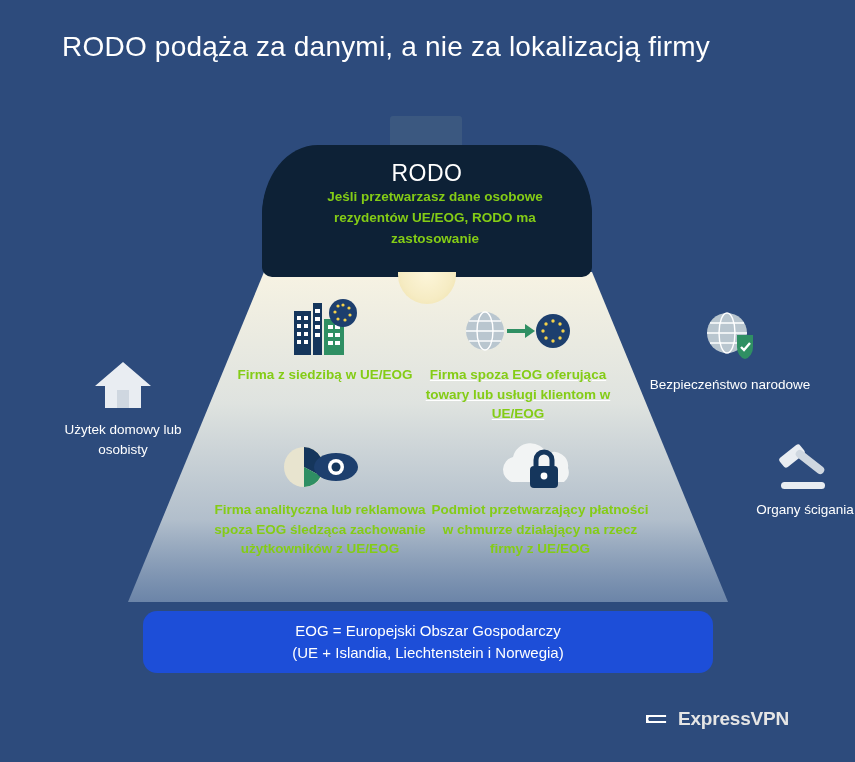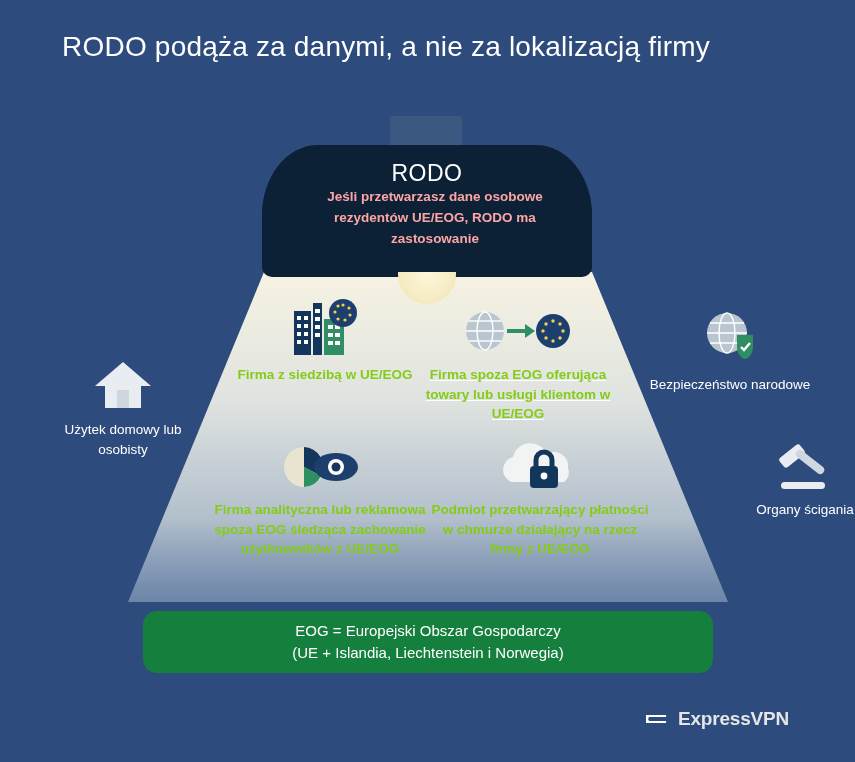--- a/index.html
+++ b/index.html
@@ -64,21 +64,21 @@
   .lamp-title {
     font-size: 23px;
     letter-spacing: 0.5px;
     margin-bottom: 0;
     color: #ffffff;
   }
   .lamp-sub {
     font-size: 13.5px;
     line-height: 1.55;
     font-weight: bold;
-    color: #fca5a5;
+    color: #84cc16;
     padding: 0 18px;
     margin-left: 16px;
   }
   .bulb {
     position: absolute;
     left: 398px;
     top: 272px;
     width: 58px;
     height: 32px;
     background: radial-gradient(ellipse at 50% 0%, #fdf6da 0%, #f6ecc4 60%, #efe0a8 100%);
@@ -128,21 +128,21 @@
   .outer-shield  { left: 640px; top: 305px; width: 180px; }
   .outer-gavel   { left: 740px; top: 430px; width: 130px; }
 
   
   .pill {
     position: absolute;
     left: 143px;
     top: 611px;
     width: 570px;
     height: 62px;
-    background: #15803d;
+    background: #1d4ed8;
     border-radius: 14px;
     display: flex;
     align-items: center;
     justify-content: center;
     text-align: center;
   }
   .pill-text {
     font-size: 15px;
     line-height: 1.45;
     color: #ffffff;

